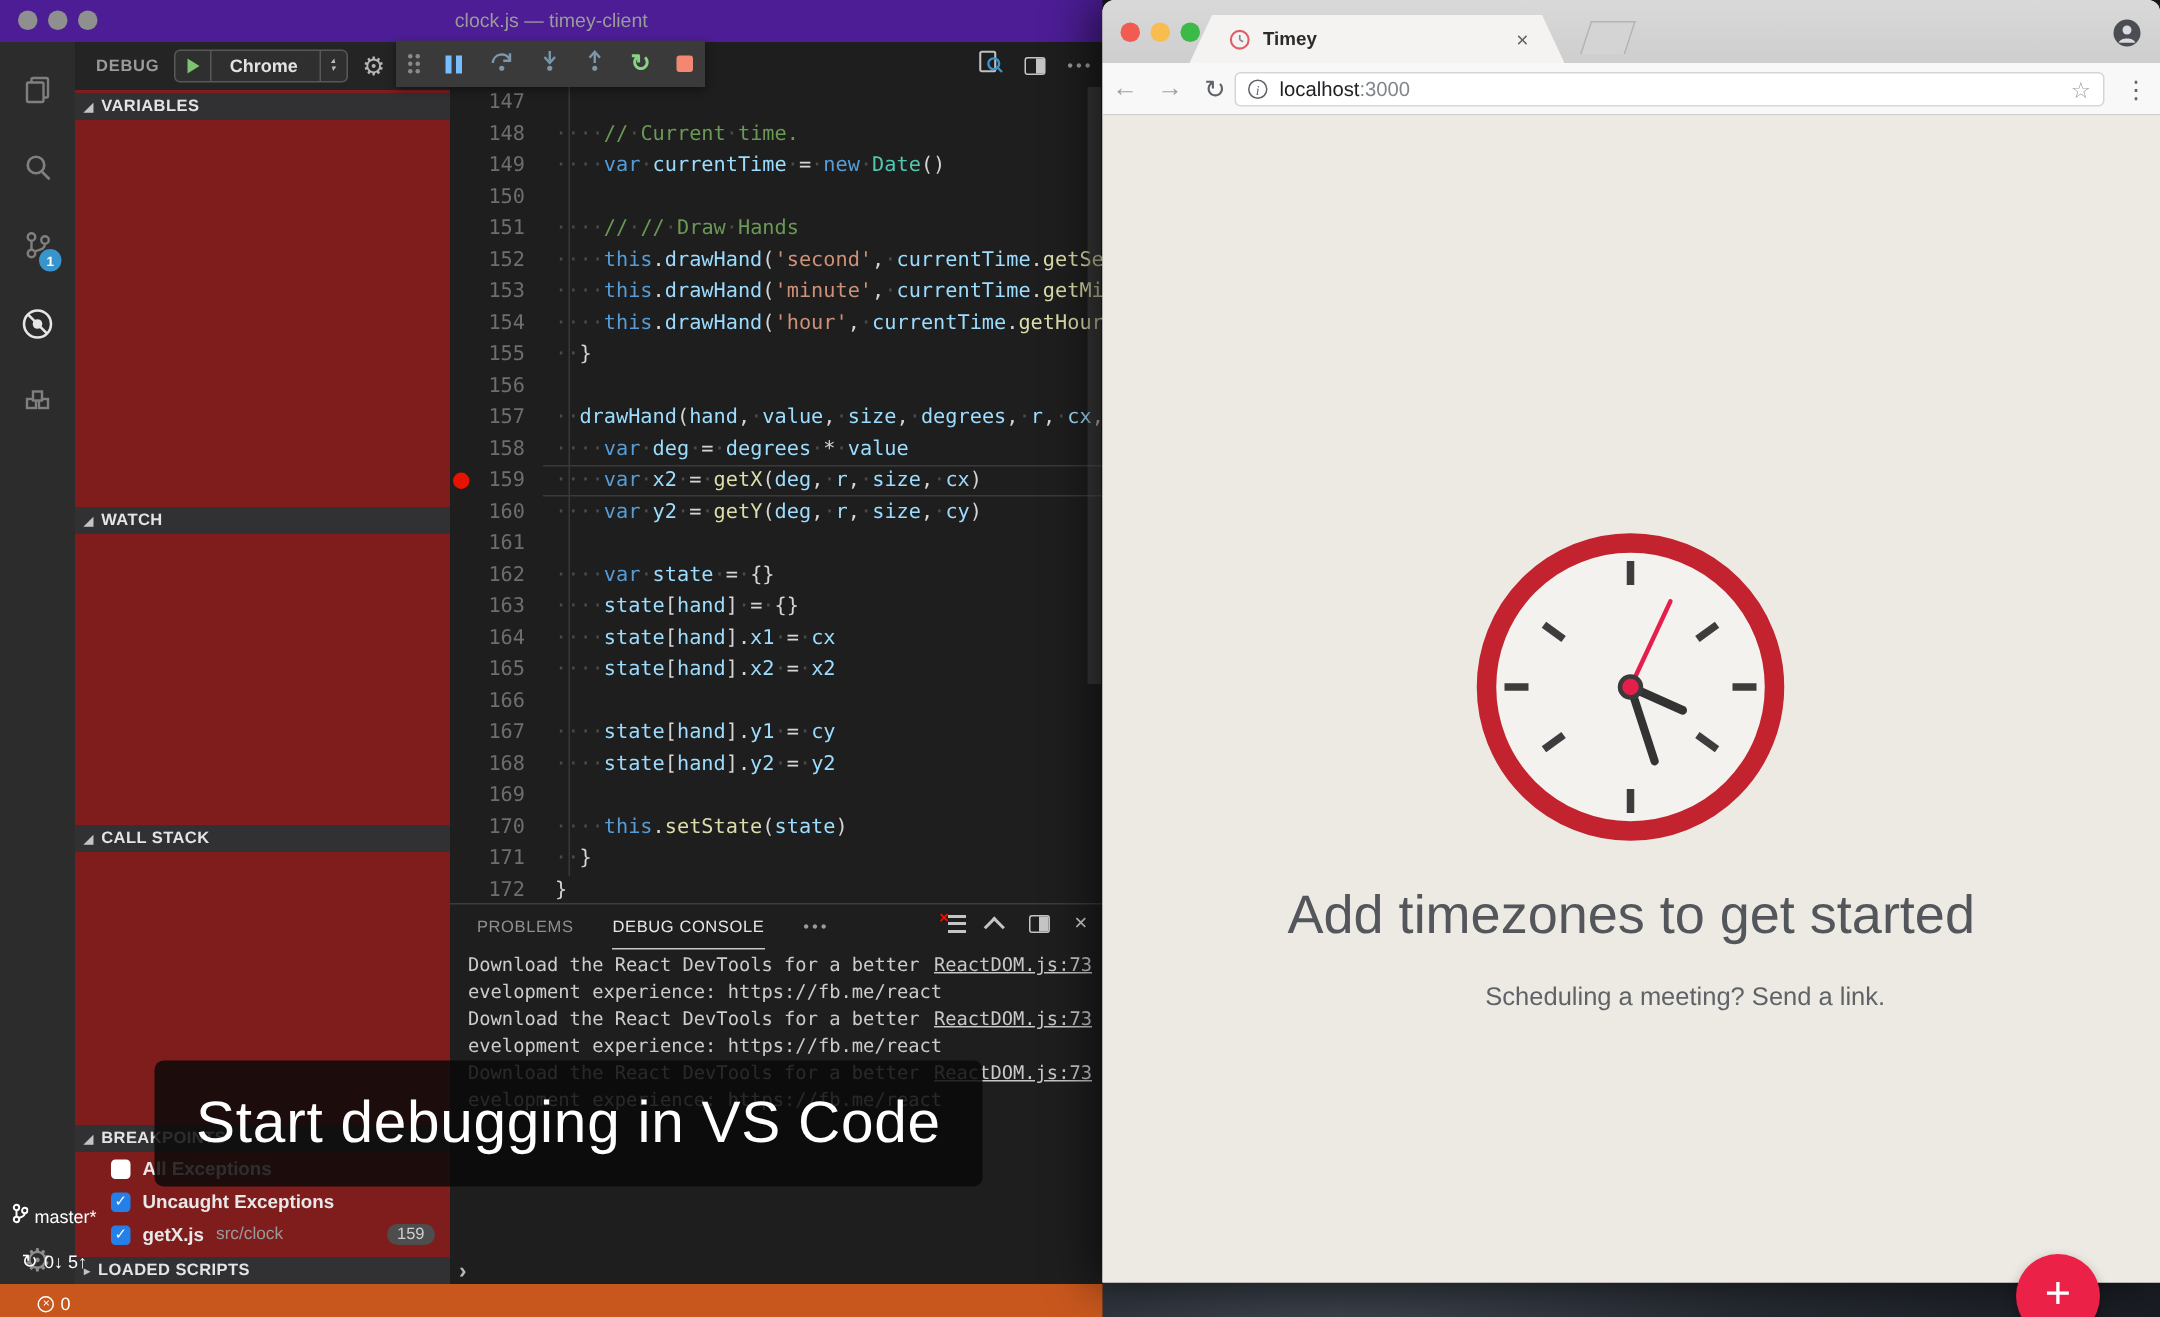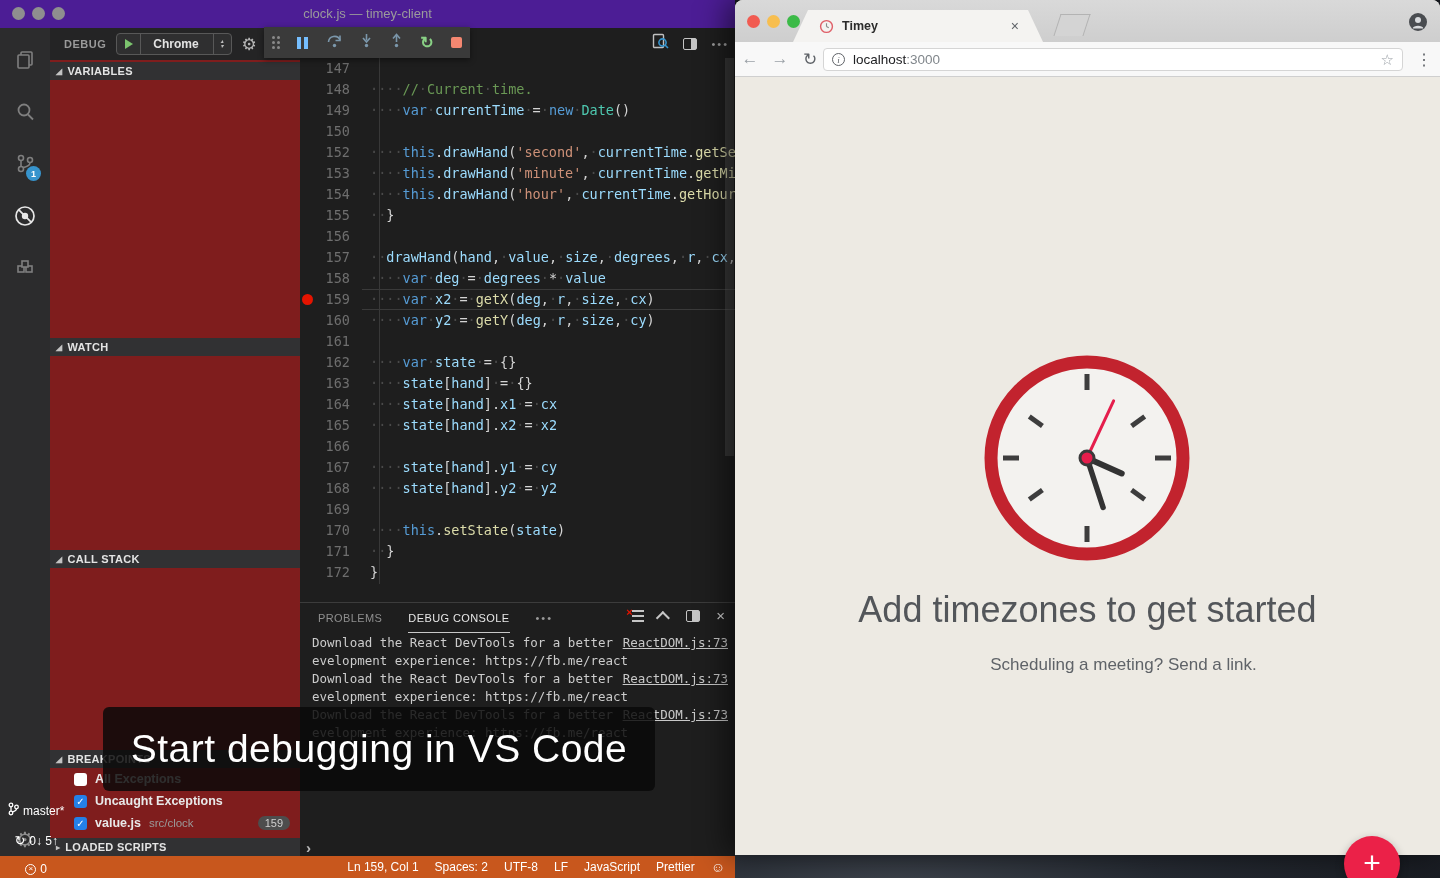--- a/index.html
+++ b/index.html
@@ -212,21 +212,21 @@
           <div class="bp-row">
             <span class="bp-check off"></span>
             <span class="bp-label">All Exceptions</span>
           </div>
           <div class="bp-row">
             <span class="bp-check on">✓</span>
             <span class="bp-label">Uncaught Exceptions</span>
           </div>
           <div class="bp-row">
             <span class="bp-check on">✓</span>
-            <span class="bp-label">value.js</span>
+            <span class="bp-label">getX.js</span>
             <span class="bp-detail">src/clock</span>
             <span class="bp-badge">159</span>
           </div>
         </div>
 
       <div class="side-section-header" style="top:810px">
         <span class="tri">▸</span>
         <span>LOADED SCRIPTS</span>
       </div>
     </div>
@@ -281,20 +281,21 @@
       </span>
       <span class="restart-btn">↻</span>
       <span class="stop-btn"></span>
     </div>
 
     <div class="editor" id="editor">
         <div class="code-line"><span class="bp-margin"></span><span class="ln">147</span><span class="src src-wrap"></span></div>
         <div class="code-line"><span class="bp-margin"></span><span class="ln">148</span><span class="src src-wrap"><span class="tk-w">····</span><span class="tk-c">//</span><span class="tk-w">·</span><span class="tk-c">Current</span><span class="tk-w">·</span><span class="tk-c">time.</span></span></div>
         <div class="code-line"><span class="bp-margin"></span><span class="ln">149</span><span class="src src-wrap"><span class="tk-w">····</span><span class="tk-k">var</span><span class="tk-w">·</span><span class="tk-v">currentTime</span><span class="tk-w">·</span><span class="tk-p">=</span><span class="tk-w">·</span><span class="tk-k">new</span><span class="tk-w">·</span><span class="tk-t">Date</span><span class="tk-p">()</span></span></div>
         <div class="code-line"><span class="bp-margin"></span><span class="ln">150</span><span class="src src-wrap"></span></div>
+        <div class="code-line"><span class="bp-margin"></span><span class="ln">151</span><span class="src src-wrap"><span class="tk-w">····</span><span class="tk-c">//</span><span class="tk-w">·</span><span class="tk-c">//</span><span class="tk-w">·</span><span class="tk-c">Draw</span><span class="tk-w">·</span><span class="tk-c">Hands</span></span></div>
         <div class="code-line"><span class="bp-margin"></span><span class="ln">152</span><span class="src src-wrap"><span class="tk-w">····</span><span class="tk-k">this</span><span class="tk-p">.</span><span class="tk-v">drawHand</span><span class="tk-p">(</span><span class="tk-s">'second'</span><span class="tk-p">,</span><span class="tk-w">·</span><span class="tk-v">currentTime</span><span class="tk-p">.</span><span class="tk-f">getSeconds</span></span></div>
         <div class="code-line"><span class="bp-margin"></span><span class="ln">153</span><span class="src src-wrap"><span class="tk-w">····</span><span class="tk-k">this</span><span class="tk-p">.</span><span class="tk-v">drawHand</span><span class="tk-p">(</span><span class="tk-s">'minute'</span><span class="tk-p">,</span><span class="tk-w">·</span><span class="tk-v">currentTime</span><span class="tk-p">.</span><span class="tk-f">getMinutes</span></span></div>
         <div class="code-line"><span class="bp-margin"></span><span class="ln">154</span><span class="src src-wrap"><span class="tk-w">····</span><span class="tk-k">this</span><span class="tk-p">.</span><span class="tk-v">drawHand</span><span class="tk-p">(</span><span class="tk-s">'hour'</span><span class="tk-p">,</span><span class="tk-w">·</span><span class="tk-v">currentTime</span><span class="tk-p">.</span><span class="tk-f">getHours</span></span></div>
         <div class="code-line"><span class="bp-margin"></span><span class="ln">155</span><span class="src src-wrap"><span class="tk-w">··</span><span class="tk-p">}</span></span></div>
         <div class="code-line"><span class="bp-margin"></span><span class="ln">156</span><span class="src src-wrap"></span></div>
         <div class="code-line"><span class="bp-margin"></span><span class="ln">157</span><span class="src src-wrap"><span class="tk-w">··</span><span class="tk-v">drawHand</span><span class="tk-p">(</span><span class="tk-v">hand</span><span class="tk-p">,</span><span class="tk-w">·</span><span class="tk-v">value</span><span class="tk-p">,</span><span class="tk-w">·</span><span class="tk-v">size</span><span class="tk-p">,</span><span class="tk-w">·</span><span class="tk-v">degrees</span><span class="tk-p">,</span><span class="tk-w">·</span><span class="tk-v">r</span><span class="tk-p">,</span><span class="tk-w">·</span><span class="tk-v">cx</span><span class="tk-p">,</span></span></div>
         <div class="code-line"><span class="bp-margin"></span><span class="ln">158</span><span class="src src-wrap"><span class="tk-w">····</span><span class="tk-k">var</span><span class="tk-w">·</span><span class="tk-v">deg</span><span class="tk-w">·</span><span class="tk-p">=</span><span class="tk-w">·</span><span class="tk-v">degrees</span><span class="tk-w">·</span><span class="tk-p">*</span><span class="tk-w">·</span><span class="tk-v">value</span></span></div>
         <div class="code-line active-line"><span class="bp-margin"><i class="bp-dot"></i></span><span class="ln">159</span><span class="src src-wrap"><span class="tk-w">····</span><span class="tk-k">var</span><span class="tk-w">·</span><span class="tk-v">x2</span><span class="tk-w">·</span><span class="tk-p">=</span><span class="tk-w">·</span><span class="tk-f">getX</span><span class="tk-p">(</span><span class="tk-v">deg</span><span class="tk-p">,</span><span class="tk-w">·</span><span class="tk-v">r</span><span class="tk-p">,</span><span class="tk-w">·</span><span class="tk-v">size</span><span class="tk-p">,</span><span class="tk-w">·</span><span class="tk-v">cx</span><span class="tk-p">)</span></span></div>
         <div class="code-line"><span class="bp-margin"></span><span class="ln">160</span><span class="src src-wrap"><span class="tk-w">····</span><span class="tk-k">var</span><span class="tk-w">·</span><span class="tk-v">y2</span><span class="tk-w">·</span><span class="tk-p">=</span><span class="tk-w">·</span><span class="tk-f">getY</span><span class="tk-p">(</span><span class="tk-v">deg</span><span class="tk-p">,</span><span class="tk-w">·</span><span class="tk-v">r</span><span class="tk-p">,</span><span class="tk-w">·</span><span class="tk-v">size</span><span class="tk-p">,</span><span class="tk-w">·</span><span class="tk-v">cy</span><span class="tk-p">)</span></span></div>
         <div class="code-line"><span class="bp-margin"></span><span class="ln">161</span><span class="src src-wrap"></span></div>
@@ -360,29 +361,20 @@
           </span>
           <span class="sb-item">
             <span style="font-size: 12px;">⚠</span>
             <span>0</span>
           </span>
           <span class="sb-item">
             <span class="sb-play"></span>
             <span>Chrome</span>
           </span>
         </div>
-      <div class="sb-right" id="sb-right">
-          <span class="sb-item">Ln 159, Col 1</span>
-          <span class="sb-item">Spaces: 2</span>
-          <span class="sb-item">UTF-8</span>
-          <span class="sb-item">LF</span>
-          <span class="sb-item">JavaScript</span>
-          <span class="sb-item">Prettier</span>
-          <span class="sb-item" style="font-size: 14px;">☺</span>
-        </div>
     </div>
   </div>
 
   <div class="caption-overlay">
     <span>Start debugging in VS Code</span>
   </div>
 
   <div class="chrome">
     <div class="cr-tabstrip">
       <span class="cr-light" style="left:12px; background:#f15b51"></span>

